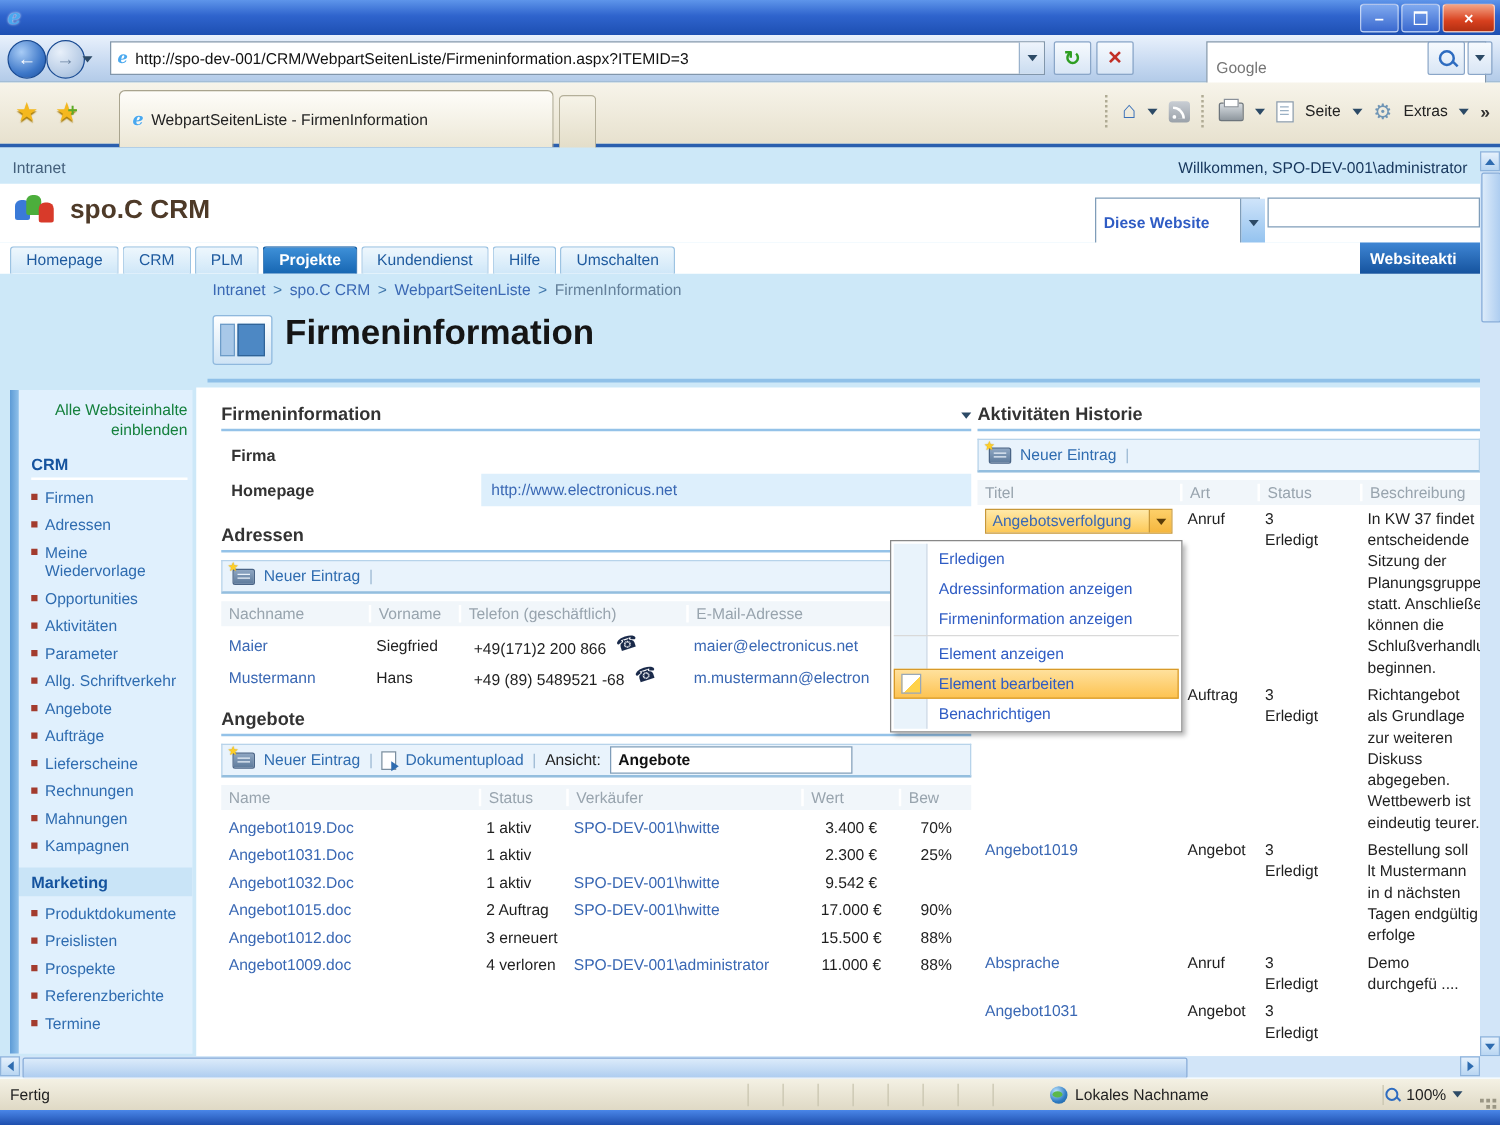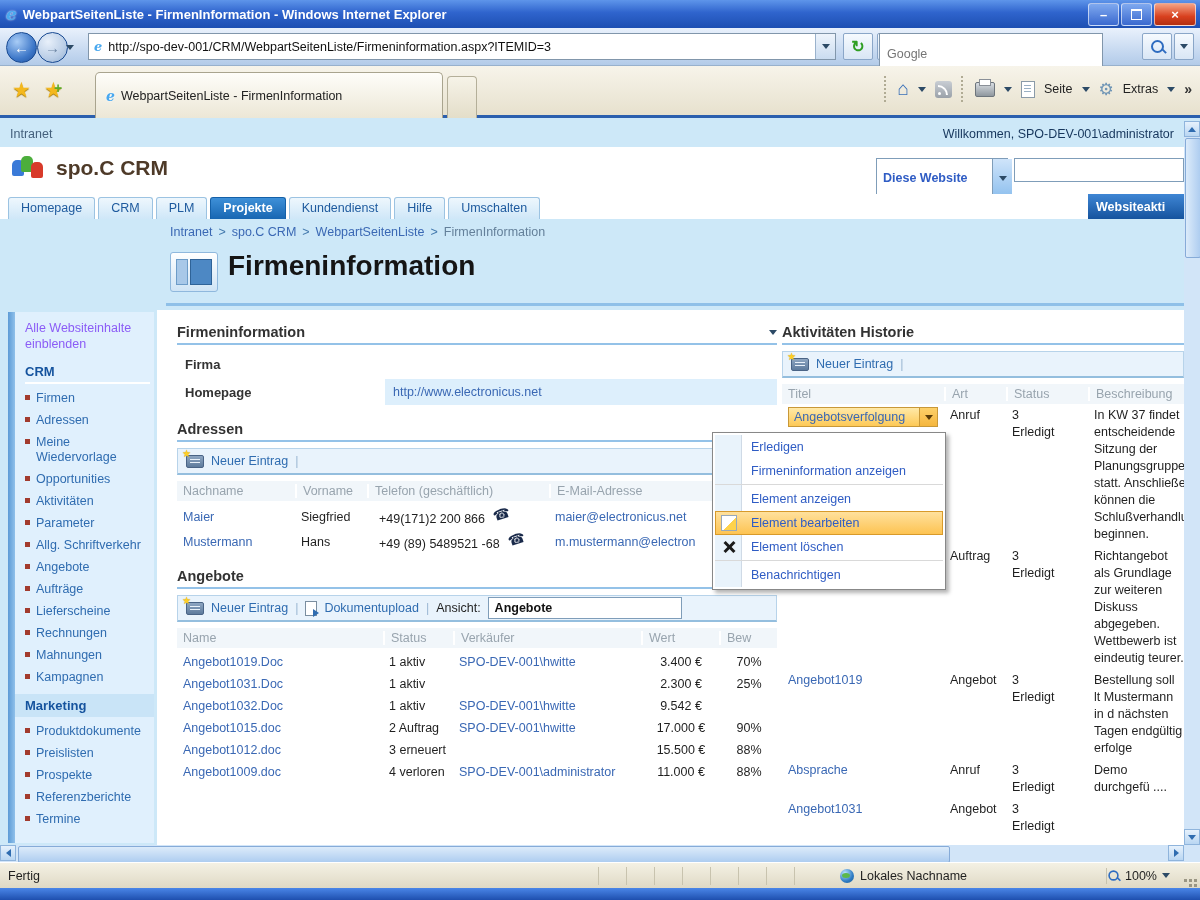--- a/index.html
+++ b/index.html
@@ -29,21 +29,21 @@
   #addr-caret{left:66px;top:17px;}
   .field{background:#fff;border:1px solid #8196ab;display:flex;align-items:center;padding:0 5px;box-sizing:border-box;color:#111;}
   #addrfield{left:88px;top:5px;width:748px;height:27px;}
   #addrfield .url{flex:1;white-space:nowrap;overflow:hidden;}
   .dropbtn{width:19px;height:100%;margin-right:-5px;border-left:1px solid #9ab2cc;
     background:linear-gradient(#eef4fc,#cadcf0);display:flex;align-items:center;justify-content:center;}
   .cbtn{position:absolute;top:5px;height:27px;border:1px solid #8aa6c8;border-radius:2px;
     background:linear-gradient(#f6fafe,#d9e6f5);display:flex;align-items:center;justify-content:center;box-sizing:border-box;}
   #refreshbtn{left:843px;width:30px;color:#2f9e22;font-weight:bold;font-size:16px;}
   #stopbtn{left:877px;width:30px;color:#c22f26;font-weight:bold;font-size:19px;}
-  #googlebox{left:879px;top:5px;width:224px;height:41px;}
+  #googlebox{left:965px;top:5px;width:224px;height:41px;}
   #googlebox input{border:0;outline:none;width:100%;font:12.5px "Liberation Sans",sans-serif;color:#8a8a8a;}
   #searchbtn{left:1142px;width:30px;}
   #searchcaret{left:1174px;width:20px;}
   .mag{position:relative;width:9px;height:9px;border:2px solid #2e6cc0;border-radius:50%;display:inline-block;}
   .mag::after{content:"";position:absolute;left:8px;top:8px;width:6px;height:2px;background:#2e6cc0;transform:rotate(45deg);}
   
   #tabsrow{left:0;top:66px;width:1200px;height:52px;background:linear-gradient(#f7f4ea,#e7e1ce);
     border-bottom:3px solid #2b5fae;box-sizing:border-box;}
   .star{position:absolute;font-size:21px;color:#f4b81e;text-shadow:0 1px 1px #a87c08;}
   #star1{left:12px;top:12px;}
@@ -97,21 +97,21 @@
   #wpicon{position:absolute;left:170px;top:8px;width:46px;height:38px;border:1px solid #8fb8dd;border-radius:3px;
     background:linear-gradient(#ffffff,#cfe4f5);}
   #wpicon::before{content:"";position:absolute;left:5px;top:6px;width:10px;height:24px;background:#a8c8e8;border:1px solid #6d9cc8;}
   #wpicon::after{content:"";position:absolute;left:19px;top:6px;width:20px;height:24px;background:#4d88c4;border:1px solid #2f6398;}
   #pagetitle{position:absolute;left:228px;top:6px;font-size:28px;font-weight:600;color:#151515;}
   #toprule{left:166px;top:303px;width:1018px;height:3px;background:#8fc0e8;}
   
   #sidebar{left:8px;top:312px;width:146px;height:531px;background:#e0f0fd;overflow:hidden;}
   #sidebar .strip{position:absolute;left:0;top:0;bottom:0;width:7px;background:linear-gradient(90deg,#5d9bd6,#8fc0ea);}
   .side-inner{margin-left:7px;padding:8px 4px 0 10px;}
-  .view-all{color:#8b5cf6;line-height:16px;margin-bottom:9px;}
+  .view-all{color:#15803d;line-height:16px;margin-bottom:9px;text-align:right;}
   .side-h{color:#15539e;font-weight:bold;font-size:13px;padding:3px 0;border-bottom:2px solid #fff;margin-bottom:3px;}
   .side-h.mkt{background:#c9e4f7;margin:6px -4px 3px -10px;padding:4px 0 4px 10px;border-bottom:none;}
   .side-item{display:flex;gap:6px;color:#2f6cb0;padding:3.5px 0;line-height:15px;}
   .side-item .bullet{flex:0 0 5px;width:5px;height:5px;background:#a23b2e;margin-top:4px;}
   
   #content{left:157px;top:310px;width:1027px;height:535px;background:#fff;overflow:hidden;}
   .sect-h{display:flex;justify-content:space-between;align-items:center;font-size:14.5px;font-weight:bold;color:#333;padding-bottom:3px;}
   .rule{height:2px;background:#94c2e8;margin-bottom:6px;}
   .toolbar{height:24px;display:flex;align-items:center;gap:7px;background:#e9f3fc;border:1px solid #b7d3ea;
     border-bottom:2px solid #94bede;padding:0 8px;color:#2f6cb0;margin-bottom:6px;}
@@ -200,21 +200,20 @@
   .grip::before{content:"";position:absolute;right:1px;bottom:1px;width:3px;height:3px;background:#9a9684;
     box-shadow:-5px 5px 0 #9a9684,-10px 10px 0 #9a9684,-5px 10px 0 #9a9684,-10px 5px 0 0 transparent, 0 5px 0 #9a9684,0 10px 0 #9a9684,-5px 0 0 #9a9684,-10px 0 0 #9a9684;}
   #bottomstrip{left:0;top:888px;width:1200px;height:12px;background:linear-gradient(#4a86e8,#1e4fae);}
   .small-sep{width:1px;height:16px;background:#c8c3ae;}
 </style>
 </head>
 <body>
 
 <div class="abs" id="titlebar">
   <span class="eicon">e</span>
-  <span>WebpartSeitenListe - FirmenInformation - Windows Internet Explorer</span>
   <div id="winbtns">
     <span class="wbtn">–</span>
     <span class="wbtn">
         <i class="restore-glyph"></i>
       </span>
     <span class="wbtn close">×</span>
   </div>
 </div>
 
 <div class="abs" id="addressrow">
@@ -640,20 +639,26 @@
 <div class="abs" id="ctxmenu">
   <ul>
 
       <li>
         
         
         
         <span>Erledigen</span>
       </li>
 
+      <li>
+        
+        
+        
+        <span>Adressinformation anzeigen</span>
+      </li>
 
       <li class="sep">
         
         
         
         <span>Firmeninformation anzeigen</span>
       </li>
 
       <li>
         
@@ -663,26 +668,20 @@
       </li>
 
       <li class="hl is-edit">
         <span class="mi edit"></span>
         
         
         <span>Element bearbeiten</span>
       </li>
 
 
-      <li class="sep is-del">
-        
-        
-        <span class="mi del"></span>
-        <span>Element löschen</span>
-      </li>
 
       <li>
         
         
         
         <span>Benachrichtigen</span>
       </li>
     </ul>
 </div>
 

